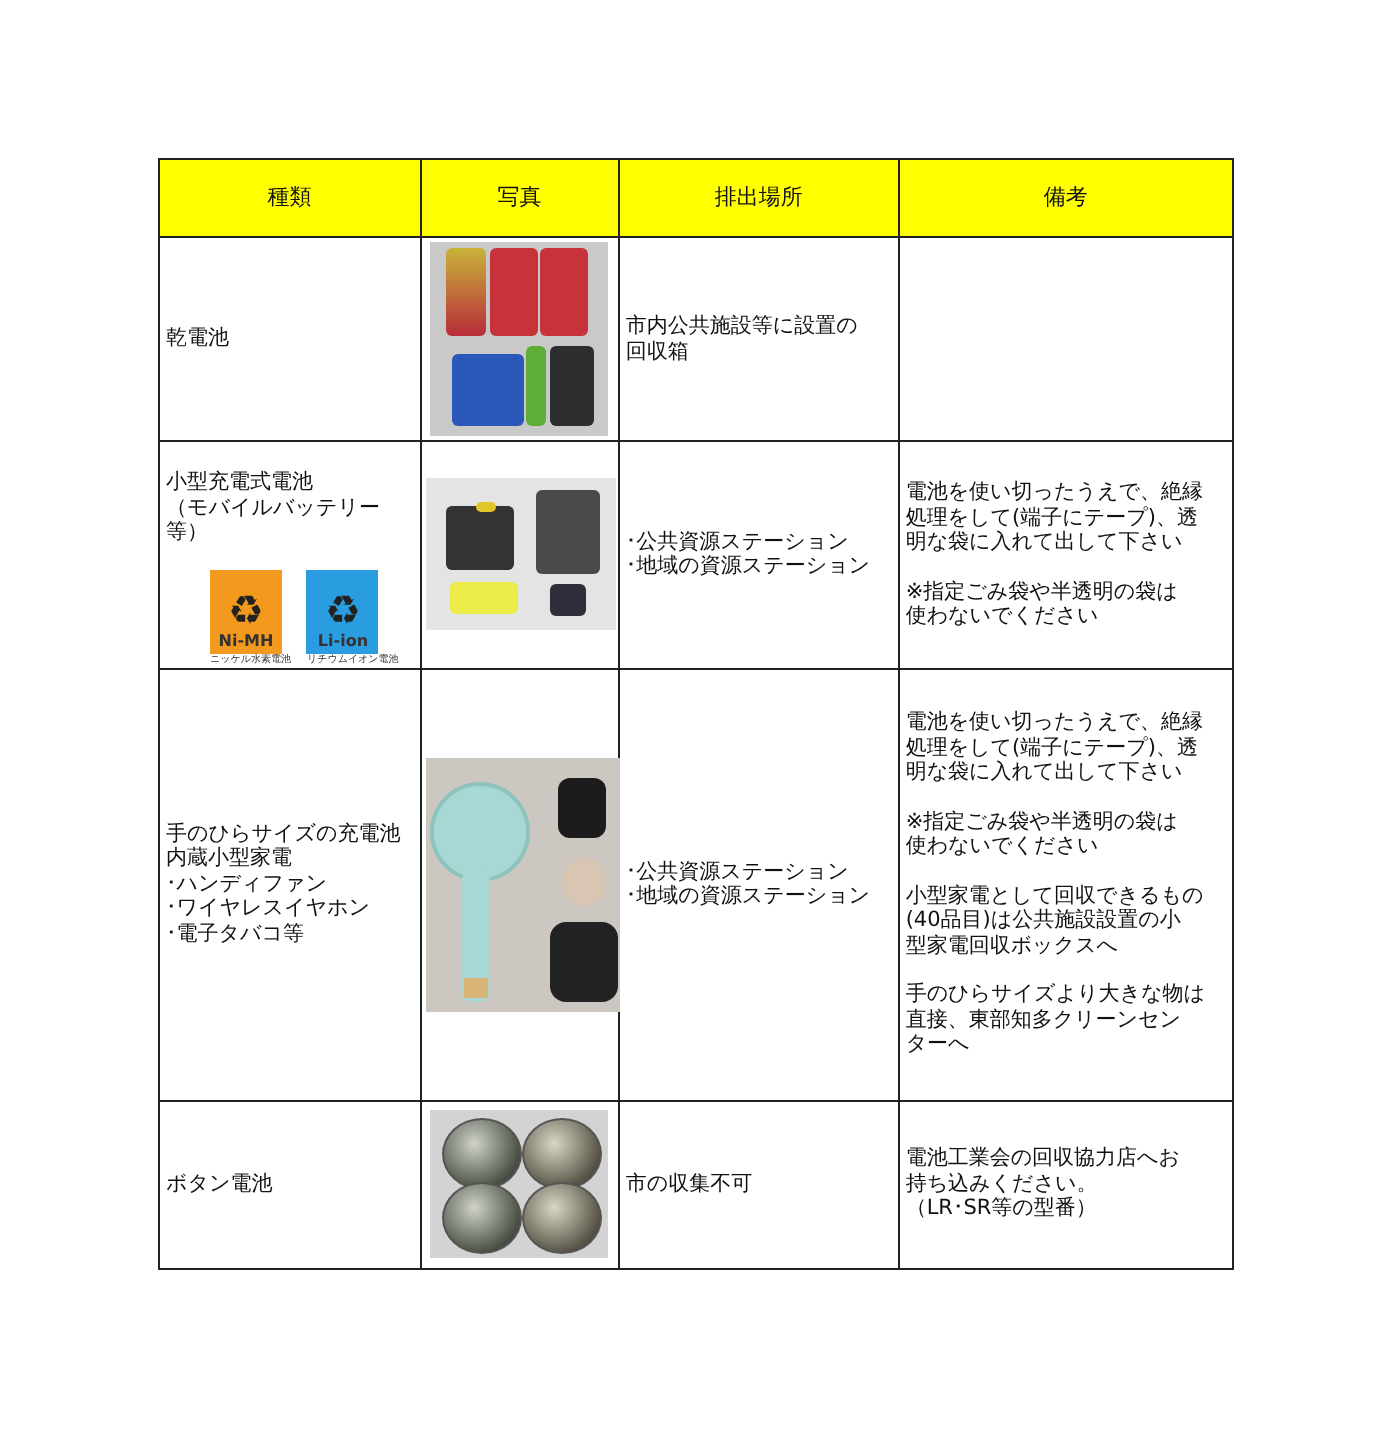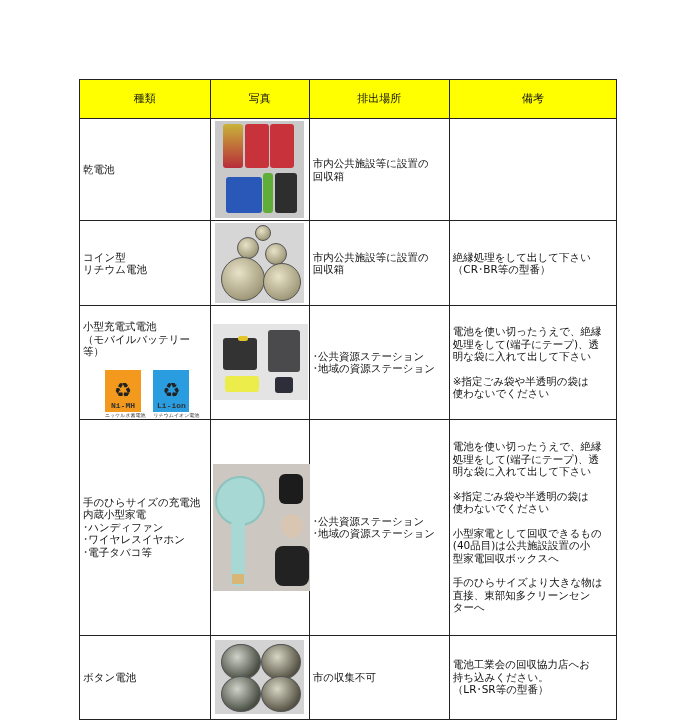--- a/index.html
+++ b/index.html
@@ -15,21 +15,21 @@
     .ph { margin:0 auto; background:#cfcfcf; position:relative; overflow:hidden; }
     .para { margin:0 0 12px 0; white-space:pre-line; }
     .para:last-child { margin-bottom:0; }
     .pl { white-space:pre-line; }
     .bold { font-weight:bold; }
     .notes { position:absolute; left:80px; top:679px; font-size:10.5px; line-height:15px; }
     .recycle { display:flex; gap:8px; margin:12px 0 0 22px; }
     .rb { text-align:center; font-size:5px; line-height:7px; color:#333; }
     .rb .box { width:36px; height:42px; display:flex; flex-direction:column; align-items:center; justify-content:flex-end; padding-bottom:2px; box-sizing:border-box; }
     .rb .sym { font-size:20px; line-height:22px; color:#222; }
-    .rb .lbl { font-size:8px; font-weight:bold; line-height:9px;font-family:Liberation Mono, monospace; }
+    .rb .lbl { font-size:8px; font-weight:bold; line-height:9px; }
     .cyl { position:absolute; border-radius:3px; }
     .coin { position:absolute; border-radius:50%; background:radial-gradient(circle at 40% 35%, #e8e2c8, #a39c7c 70%, #6e6a55); border:1px solid #555; }
   </style>
 </head>
 <body>
 
 <table class="bt">
   <colgroup>
       <col class="c1">
       <col class="c2">
@@ -54,39 +54,20 @@
         <div class="cyl" style="left:11px;top:56px;width:36px;height:36px;background:#2a58b8;"></div>
         <div class="cyl" style="left:48px;top:52px;width:10px;height:40px;background:#5fae3a;"></div>
         <div class="cyl" style="left:60px;top:52px;width:22px;height:40px;background:#2e2e2e;"></div>
       </div>
     </td>
     <td class="pl">市内公共施設等に設置の
 回収箱</td>
     <td></td>
   </tr>
 
-  <tr style="height:85px">
-    <td class="pl">コイン型
-リチウム電池</td>
-    <td class="photo">
-      <div class="ph" style="width:89px;height:80px;background:#d6d6d6;">
-        <div class="coin" style="left:40px;top:2px;width:14px;height:14px;"></div>
-        <div class="coin" style="left:22px;top:14px;width:20px;height:20px;"></div>
-        <div class="coin" style="left:50px;top:20px;width:20px;height:20px;"></div>
-        <div class="coin" style="left:6px;top:34px;width:42px;height:42px;"></div>
-        <div class="coin" style="left:48px;top:40px;width:36px;height:36px;"></div>
-      </div>
-    </td>
-    <td class="pl">市内公共施設等に設置の
-回収箱</td>
-    <td>
-      <div class="para">絶縁処理をして出して下さい
-（CR･BR等の型番）</div>
-    </td>
-  </tr>
 
   <tr style="height:94px">
     <td style="vertical-align:top;padding-top:14px;">
       <div class="pl">小型充電式電池
 （モバイルバッテリー等）</div>
       <div class="recycle">
         <div class="rb">
           <div class="box" style="background:#f39a1e;">
             <div class="sym">♻</div>
             <div class="lbl">Ni-MH</div>

